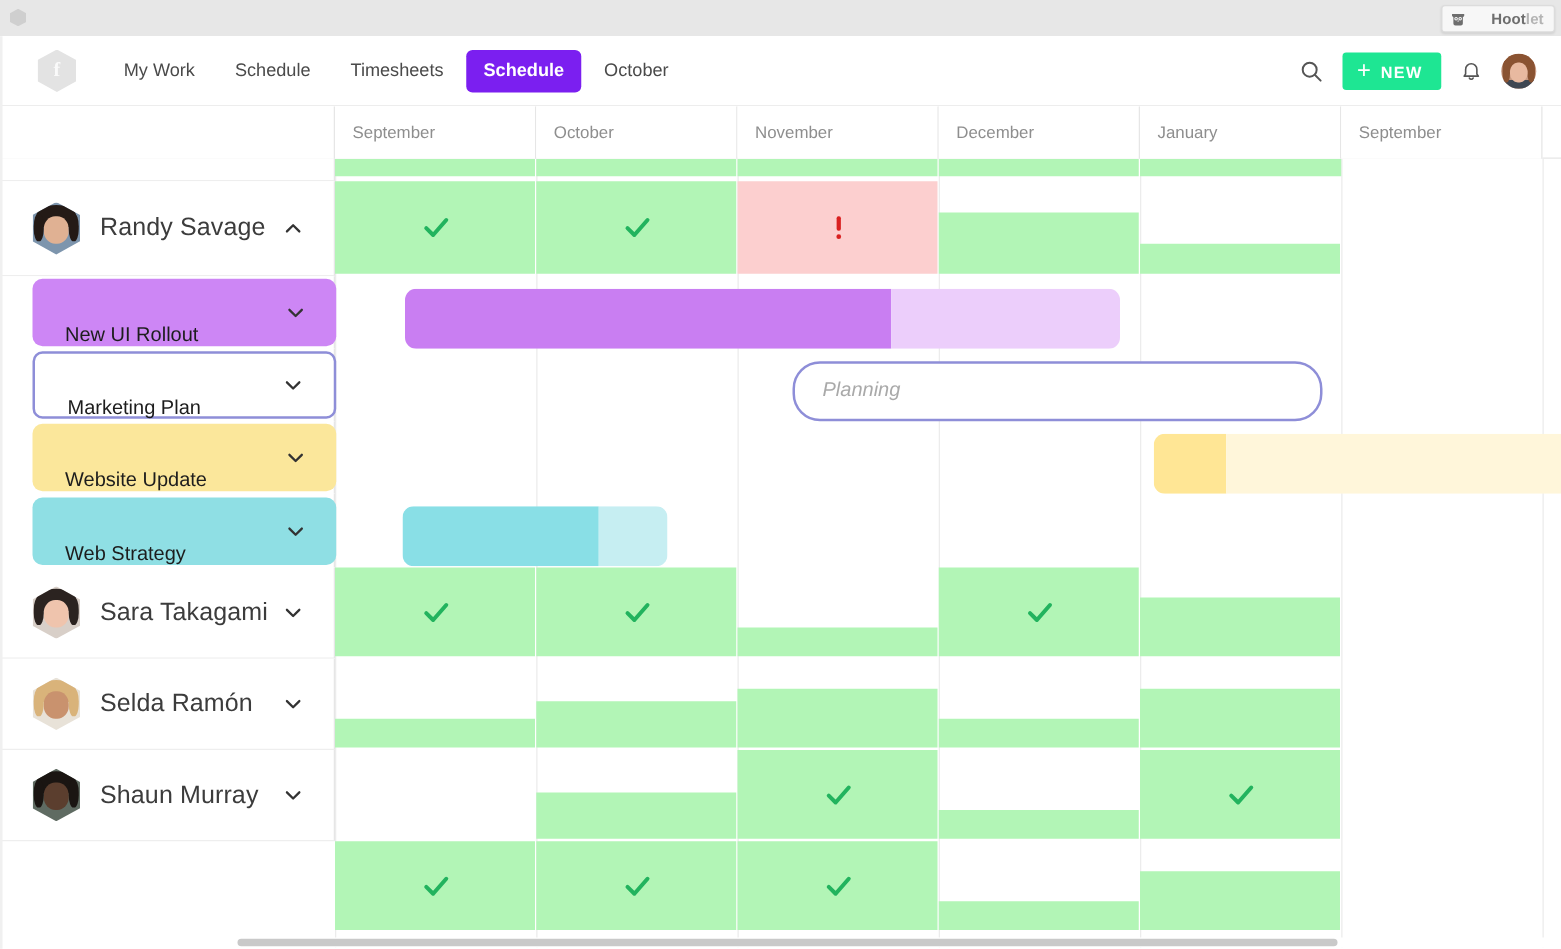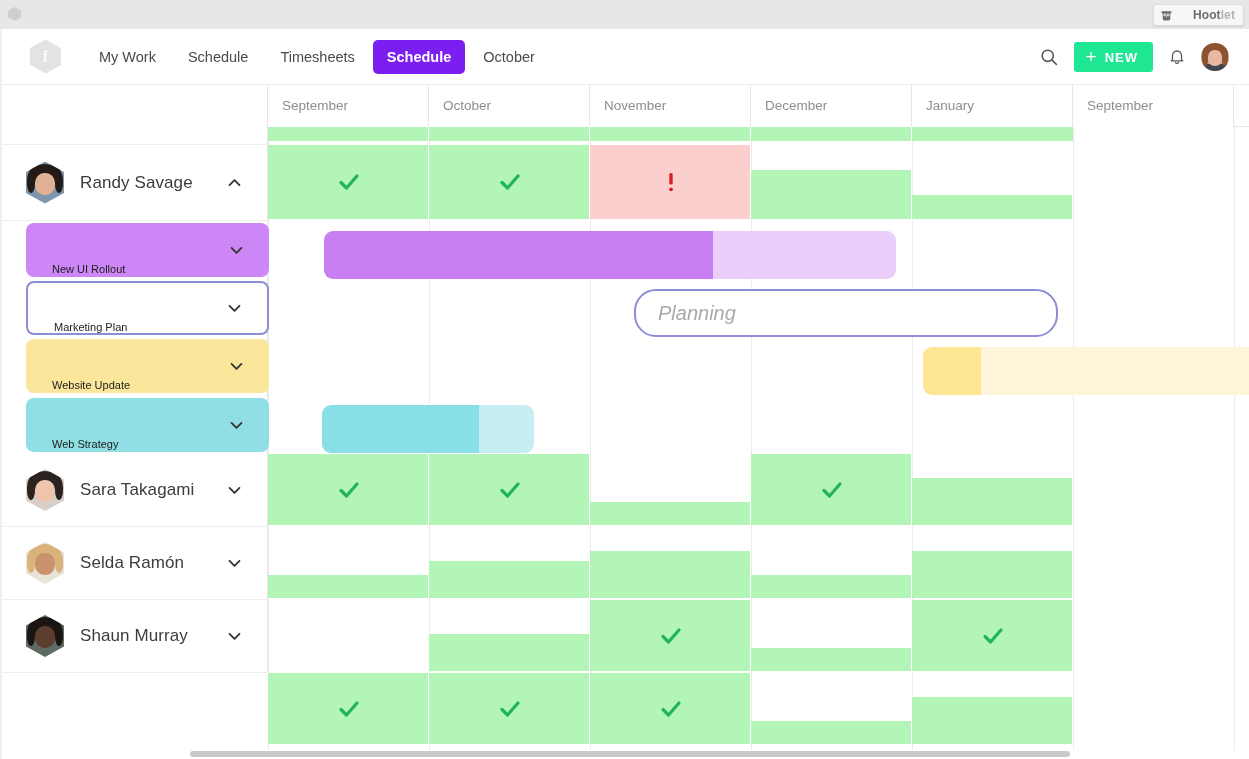--- a/index.html
+++ b/index.html
@@ -116,49 +116,49 @@
     position:absolute; left:0; top:0; width:268px; height:100%;
     background:#fff; border-right:1px solid #e6e6e6; border-bottom:1px solid #eeeeee;
     display:flex; align-items:center; z-index:20;
   }
   .avatar {
     width:38px; height:42px; margin-left:26px; position:relative; flex:none;
     clip-path:polygon(50% 0%,100% 25%,100% 75%,50% 100%,0% 75%,0% 25%);
     overflow:hidden;
   }
   .person-name {
-    margin-left:16px; font-size:17px; color:#3c3c3c; letter-spacing:.1px;
+    margin-left:16px; font-size:20px; color:#3c3c3c; letter-spacing:.1px;
   }
   .chev {
     position:absolute; right:24px; top:50%; transform:translateY(-50%);
     width:17px; height:17px; cursor:pointer;
   }
 
   
   .pill {
     position:absolute; left:26px; height:54px; width:243px;
     border-radius:8px; display:flex; align-items:center; z-index:21;
   }
-  .pill .plabel { margin-left:26px; font-size:11px; color:#1d1d1d;margin-top:38px; }
+  .pill .plabel { margin-left:26px; font-size:16px; color:#1d1d1d;margin-top:38px; }
 
   
   .avail { position:absolute; z-index:5; }
   .check { position:absolute; z-index:8; width:24px; height:24px; }
 
   
   .gbar { position:absolute; z-index:10; border-radius:9px; overflow:hidden; display:flex; }
   .gbar .filled { height:100%; }
   .gbar .rest { height:100%; flex:1; }
   .gbar-outline {
     position:absolute; z-index:10; border-radius:22px;
     border:2px solid #8e8ed8; background:#fff;
     display:flex; align-items:center;
   }
   .gbar-outline .ph {
-    margin-left:22px; font-style:italic; font-size:20px; color:#a9a9a9;
+    margin-left:22px; font-style:italic; font-size:16px; color:#a9a9a9;
   }
 
   
   .hscroll {
     position:absolute; left:0; bottom:0; width:1249px; height:8px;
     background:#fff; z-index:60;
   }
   .hscroll .thumb {
     position:absolute; left:190px; top:1px; height:6px; width:880px;
     background:#c9c9c9; border-radius:3px;

